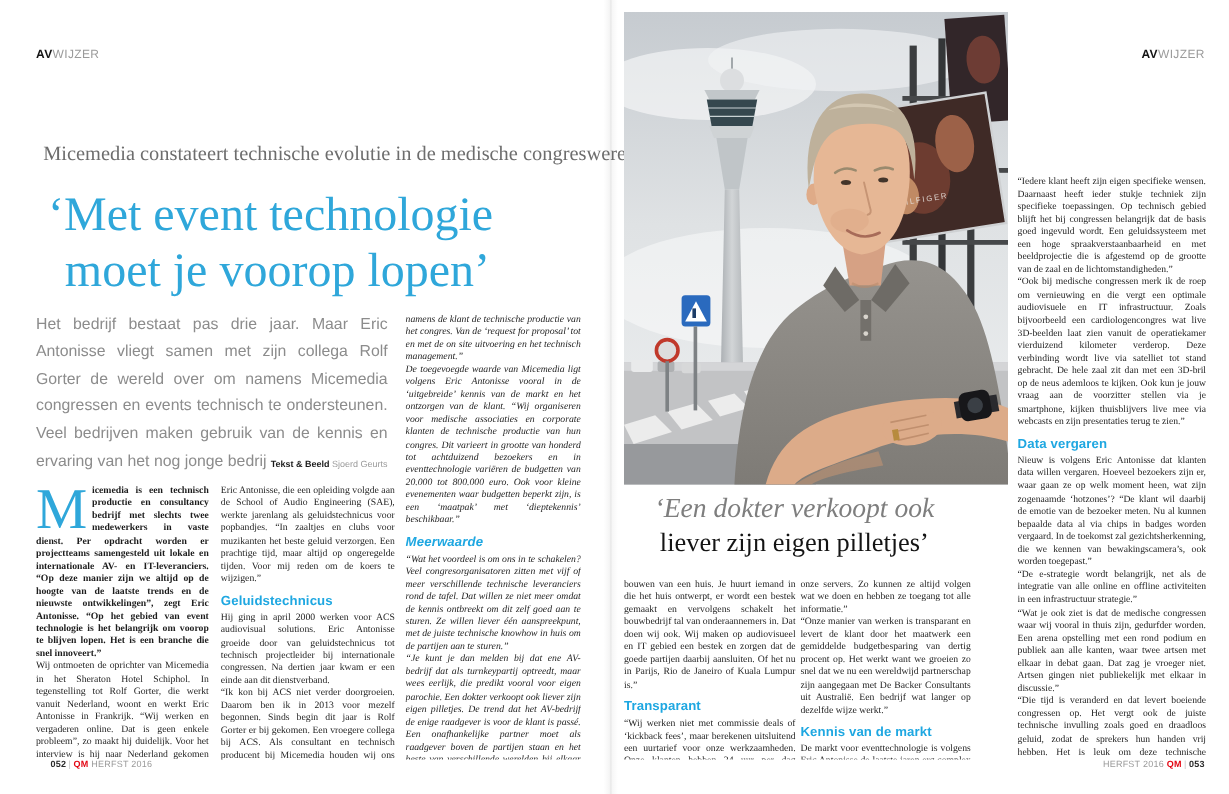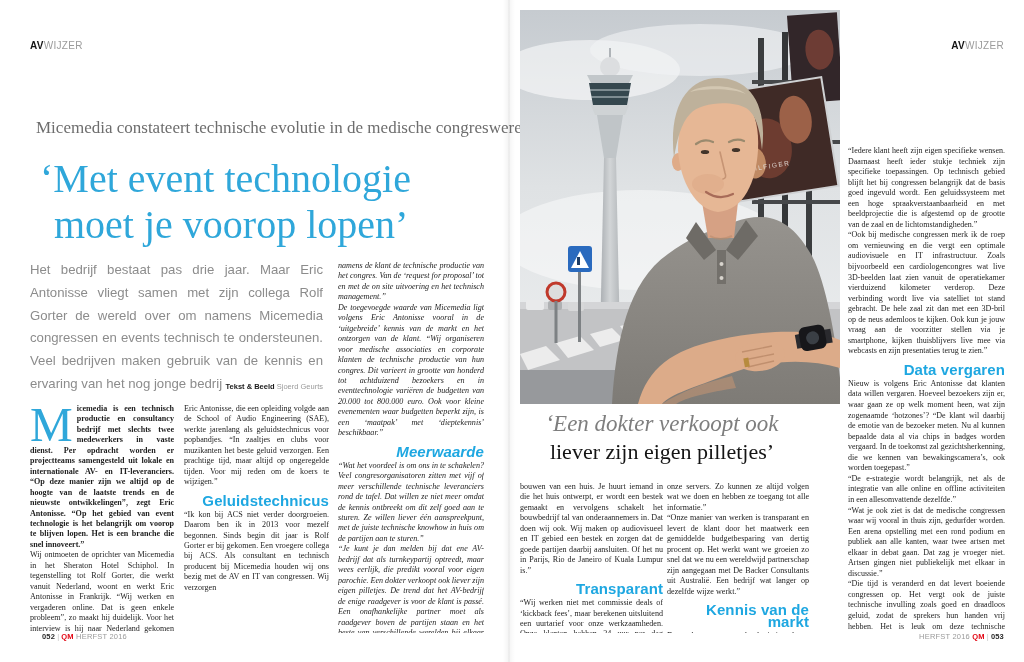--- a/index.html
+++ b/index.html
@@ -35,21 +35,21 @@
   .col p{margin:0;}
   #col1{left:30px;top:404px;width:144px;height:229px;}
   #col2{left:184px;top:404px;width:145px;height:229px;}
   #col3{left:338px;top:261px;width:146px;height:372px;font-style:italic;}
   #colA{left:520px;top:482px;width:143px;height:151px;}
   #colB{left:667px;top:482px;width:142px;height:151px;}
   #colR{left:848px;top:146px;width:157px;height:487px;font-size:8px;line-height:10.55px;}
   .lead-bold{font-weight:700;}
   .dropcap{float:left;font-size:48px;line-height:37px;padding:2px 4px 0 0;color:#2fa7da;font-weight:400;}
   .subhead{font-family:"Liberation Sans",sans-serif;font-weight:700;color:#1ea7e1;
-    font-size:15px;line-height:12px;margin:7px 0 3px;text-align:right;letter-spacing:.1px;}
+    font-size:11px;line-height:12px;margin:7px 0 3px;text-align:left;letter-spacing:.1px;}
 
   
   .photo{position:absolute;left:520px;top:10px;width:320px;height:394px;overflow:hidden;background:#dfe2e4;}
   .photo svg{display:block;}
 
   
   .quote{position:absolute;left:510px;top:410px;width:304px;text-align:center;}
   .quote .q1{font-style:italic;color:#7e7e7e;font-size:23px;line-height:27px;}
   .quote .q2{color:#141414;font-size:22px;line-height:30px;}
 
@@ -86,20 +86,21 @@
   </div>
 
   <div class="col" id="col1">
     <p class="lead-bold"><span class="dropcap">M</span><span>icemedia is een technisch productie en consultancy bedrijf met slechts twee medewerkers in vaste dienst. Per opdracht worden er projectteams samengesteld uit lokale en internationale AV- en IT-leveranciers. “Op deze manier zijn we altijd op de hoogte van de laatste trends en de nieuwste ontwikkelingen”, zegt Eric Antonisse. “Op het gebied van event technologie is het belangrijk om voorop te blijven lopen. Het is een branche die snel innoveert.”</span></p>
     <p>Wij ontmoeten de oprichter van Micemedia in het Sheraton Hotel Schiphol. In tegenstelling tot Rolf Gorter, die werkt vanuit Nederland, woont en werkt Eric Antonisse in Frankrijk. “Wij werken en vergaderen online. Dat is geen enkele probleem”, zo maakt hij duidelijk. Voor het interview is hij naar Nederland gekomen om een inkijkje te geven in zijn wondere audiovisuele wereld.</p>
   </div>
 
   <div class="col" id="col2">
     <p>Eric Antonisse, die een opleiding volgde aan de School of Audio Engineering (SAE), werkte jarenlang als geluidstechnicus voor popbandjes. “In zaaltjes en clubs voor muzikanten het beste geluid verzorgen. Een prachtige tijd, maar altijd op ongeregelde tijden. Voor mij reden om de koers te wijzigen.”</p>
     <div class="subhead">Geluidstechnicus</div>
+    <p>Hij ging in april 2000 werken voor ACS audiovisual solutions. Eric Antonisse groeide door van geluidstechnicus tot technisch projectleider bij internationale congressen. Na dertien jaar kwam er een einde aan dit dienstverband.</p>
     <p>“Ik kon bij ACS niet verder doorgroeien. Daarom ben ik in 2013 voor mezelf begonnen. Sinds begin dit jaar is Rolf Gorter er bij gekomen. Een vroegere collega bij ACS. Als consultant en technisch producent bij Micemedia houden wij ons bezig met de AV en IT van congressen. Wij verzorgen</p>
   </div>
 
   <div class="col" id="col3">
     <p>namens de klant de technische productie van het congres. Van de ‘request for proposal’ tot en met de on site uitvoering en het technisch management.”</p>
     <p>De toegevoegde waarde van Micemedia ligt volgens Eric Antonisse vooral in de ‘uitgebreide’ kennis van de markt en het ontzorgen van de klant. “Wij organiseren voor medische associaties en corporate klanten de technische productie van hun congres. Dit varieert in grootte van honderd tot achtduizend bezoekers en in eventtechnologie variëren de budgetten van 20.000 tot 800.000 euro. Ook voor kleine evenementen waar budgetten beperkt zijn, is een ‘maatpak’ met ‘dieptekennis’ beschikbaar.”</p>
     <div class="subhead">Meerwaarde</div>
     <p>“Wat het voordeel is om ons in te schakelen? Veel congresorganisatoren zitten met vijf of meer verschillende technische leveranciers rond de tafel. Dat willen ze niet meer omdat de kennis ontbreekt om dit zelf goed aan te sturen. Ze willen liever één aanspreekpunt, met de juiste technische knowhow in huis om de partijen aan te sturen.”</p>
     <p>“Je kunt je dan melden bij dat ene AV-bedrijf dat als turnkeypartij optreedt, maar wees eerlijk, die predikt vooral voor eigen parochie. Een dokter verkoopt ook liever zijn eigen pilletjes. De trend dat het AV-bedrijf de enige raadgever is voor de klant is passé. Een onafhankelijke partner moet als raadgever boven de partijen staan en het beste van verschillende werelden bij elkaar brengen.”</p>
 
@@ -245,21 +246,21 @@
     <p>“Onze manier van werken is transparant en levert de klant door het maatwerk een gemiddelde budgetbesparing van dertig procent op. Het werkt want we groeien zo snel dat we nu een wereldwijd partnerschap zijn aangegaan met De Backer Consultants uit Australië. Een bedrijf wat langer op dezelfde wijze werkt.”</p>
     <div class="subhead">Kennis van de markt</div>
     <p>De markt voor eventtechnologie is volgens Eric Antonisse de laatste jaren erg complex geworden.</p>
   </div>
 
   <div class="col" id="colR">
     <p>“Iedere klant heeft zijn eigen specifieke wensen. Daarnaast heeft ieder stukje techniek zijn specifieke toepassingen. Op technisch gebied blijft het bij congressen belangrijk dat de basis goed ingevuld wordt. Een geluidssysteem met een hoge spraakverstaanbaarheid en met beeldprojectie die is afgestemd op de grootte van de zaal en de lichtomstandigheden.”</p>
     <p>“Ook bij medische congressen merk ik de roep om vernieuwing en die vergt een optimale audiovisuele en IT infrastructuur. Zoals bijvoorbeeld een cardiologencongres wat live 3D-beelden laat zien vanuit de operatiekamer vierduizend kilometer verderop. Deze verbinding wordt live via satelliet tot stand gebracht. De hele zaal zit dan met een 3D-bril op de neus ademloos te kijken. Ook kun je jouw vraag aan de voorzitter stellen via je smartphone, kijken thuisblijvers live mee via webcasts en zijn presentaties terug te zien.”</p>
     <div class="subhead">Data vergaren</div>
     <p>Nieuw is volgens Eric Antonisse dat klanten data willen vergaren. Hoeveel bezoekers zijn er, waar gaan ze op welk moment heen, wat zijn zogenaamde ‘hotzones’? “De klant wil daarbij de emotie van de bezoeker meten. Nu al kunnen bepaalde data al via chips in badges worden vergaard. In de toekomst zal gezichtsherkenning, die we kennen van bewakingscamera’s, ook worden toegepast.”</p>
-    <p>“De e-strategie wordt belangrijk, net als de integratie van alle online en offline activiteiten in een allesomvattende dezelfde.”</p>
+    <p>“De e-strategie wordt belangrijk, net als de integratie van alle online en offline activiteiten in een infrastructuur strategie.”</p>
     <p>“Wat je ook ziet is dat de medische congressen waar wij vooral in thuis zijn, gedurfder worden. Een arena opstelling met een rond podium en publiek aan alle kanten, waar twee artsen met elkaar in debat gaan. Dat zag je vroeger niet. Artsen gingen niet publiekelijk met elkaar in discussie.”</p>
     <p><span>“Die tijd is veranderd en dat levert boeiende congressen op. Het vergt ook de juiste technische invulling zoals goed en draadloos geluid, zodat de sprekers hun handen vrij hebben. Het is leuk om deze technische voorwaarden te optimaliseren. Er liggen volop uitdagingen.”</span> </p>
   </div>
 
   <div class="footer footer-right">
     <span>HERFST 2016</span>
     <span class="flogo">QM</span><span class="fdiv">|</span><span class="fpage">053</span>
   </div>
 
   <div class="fold"></div>

